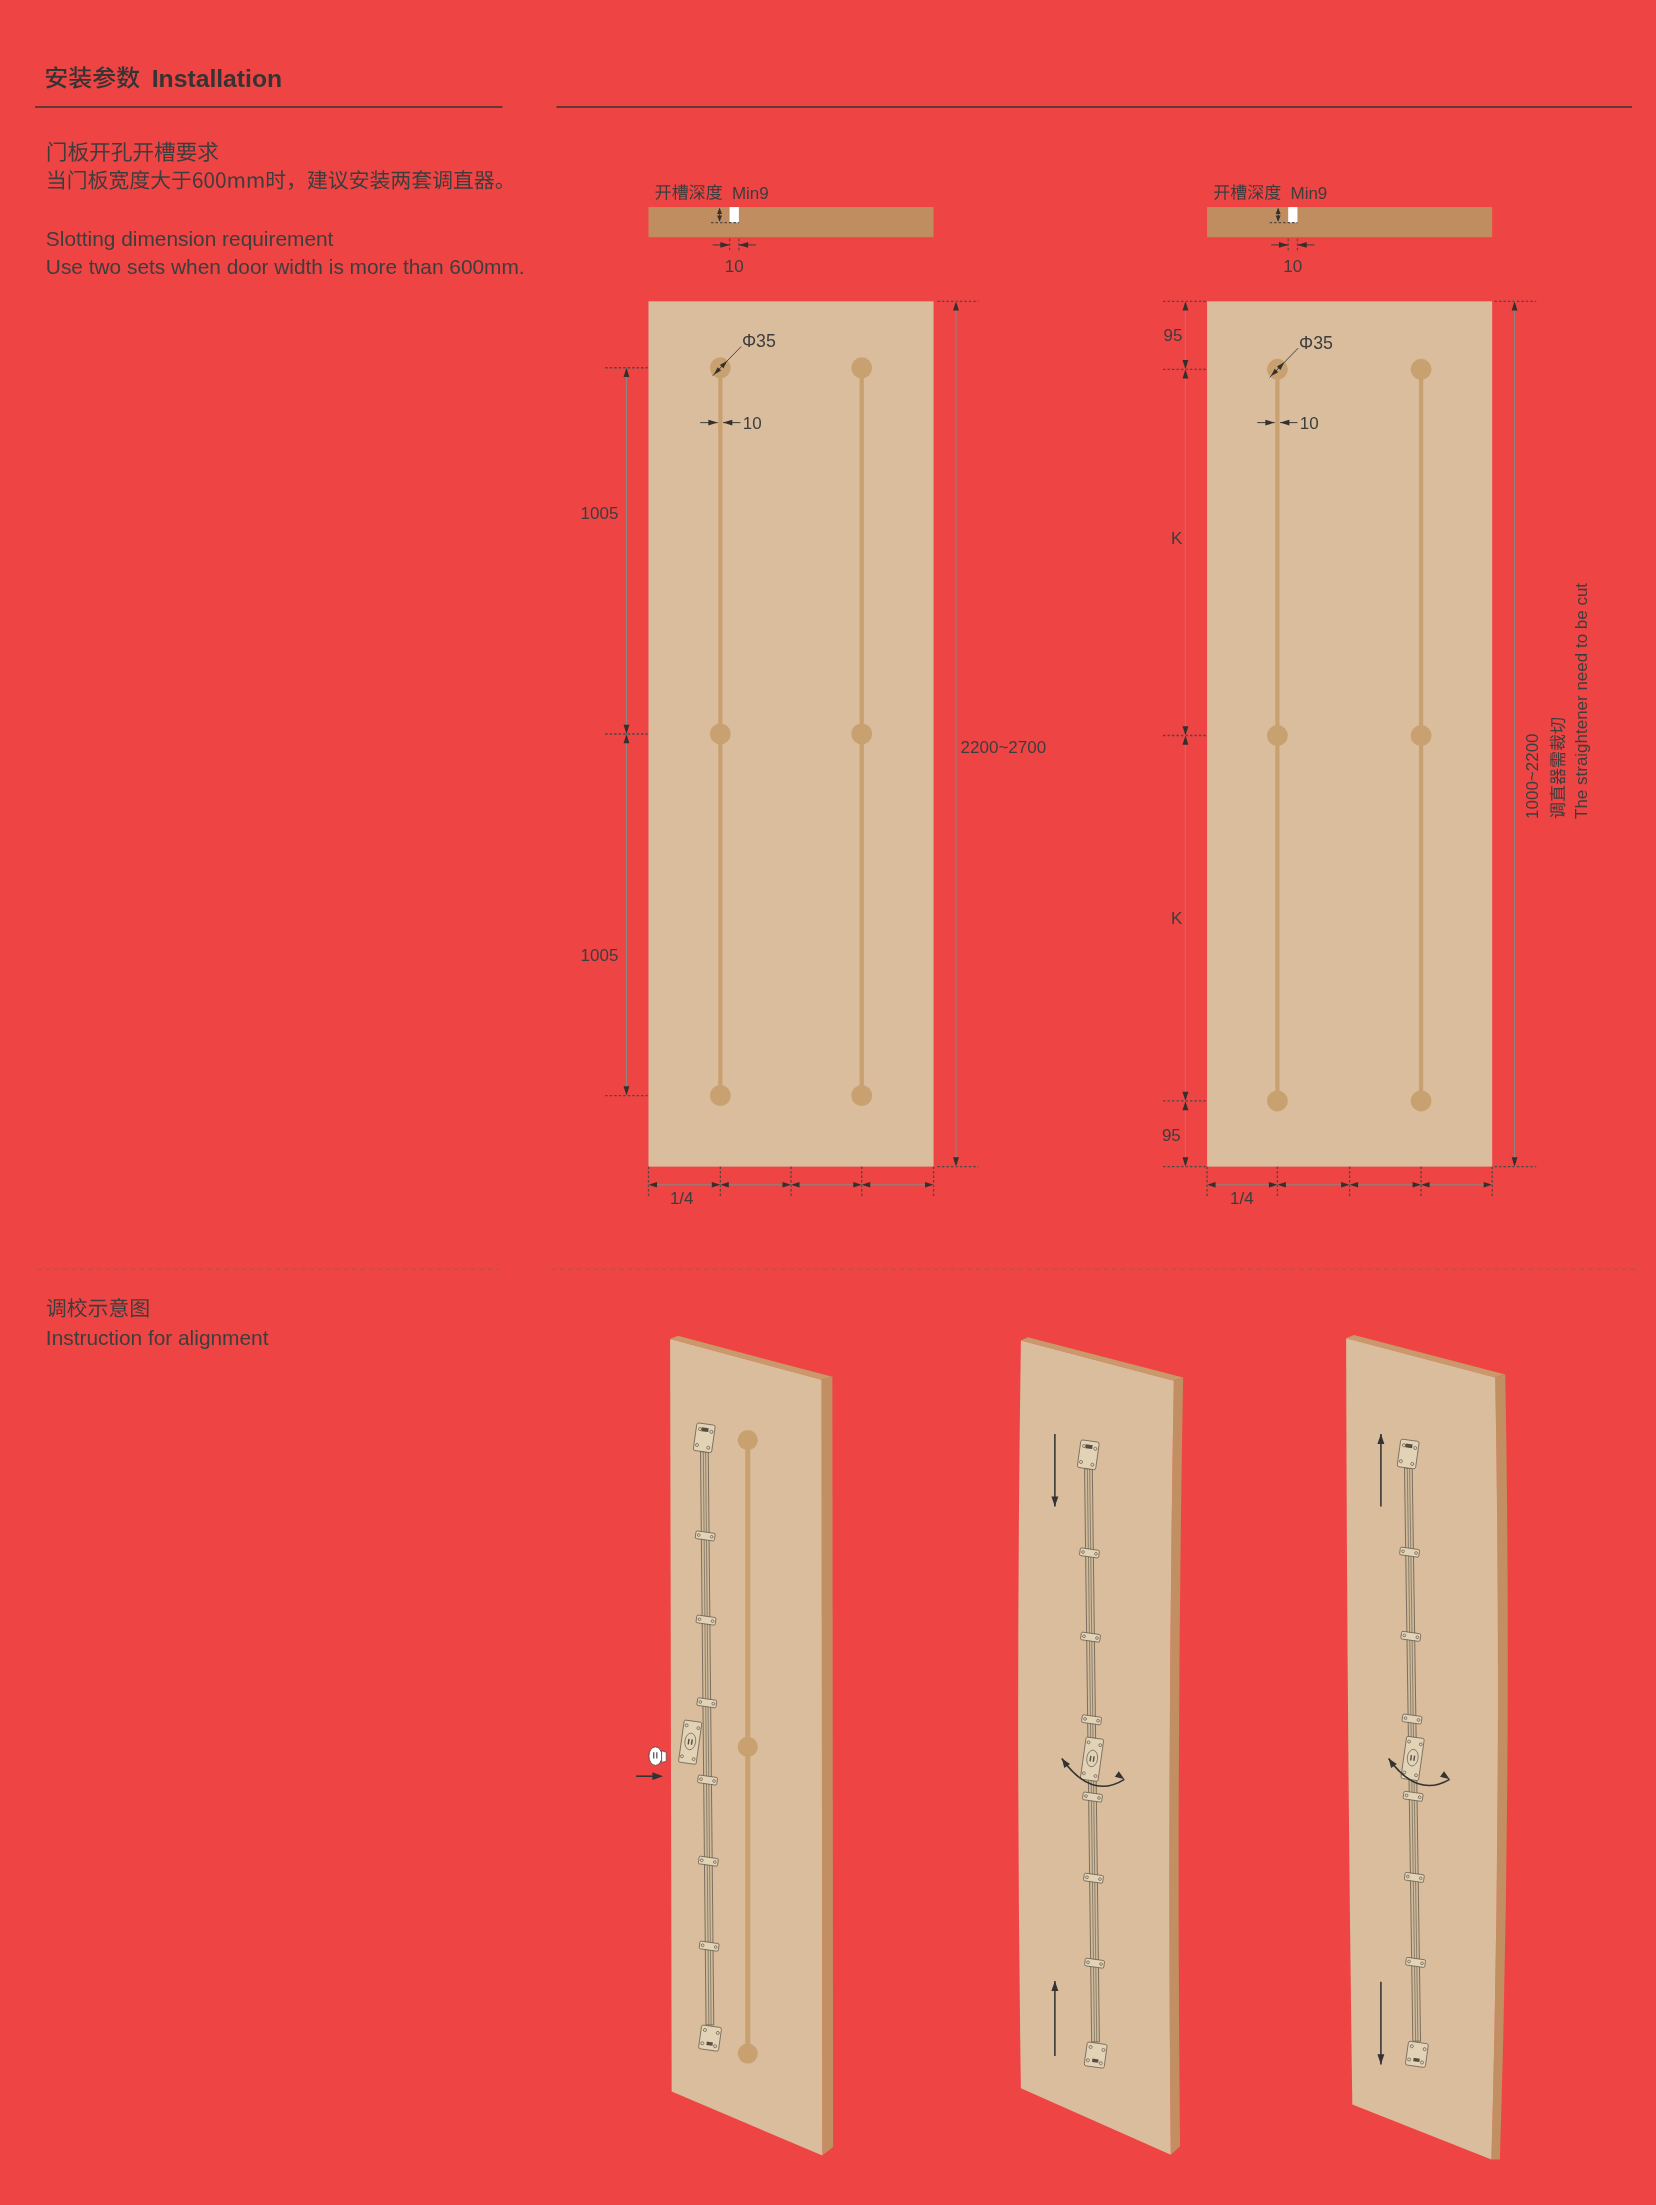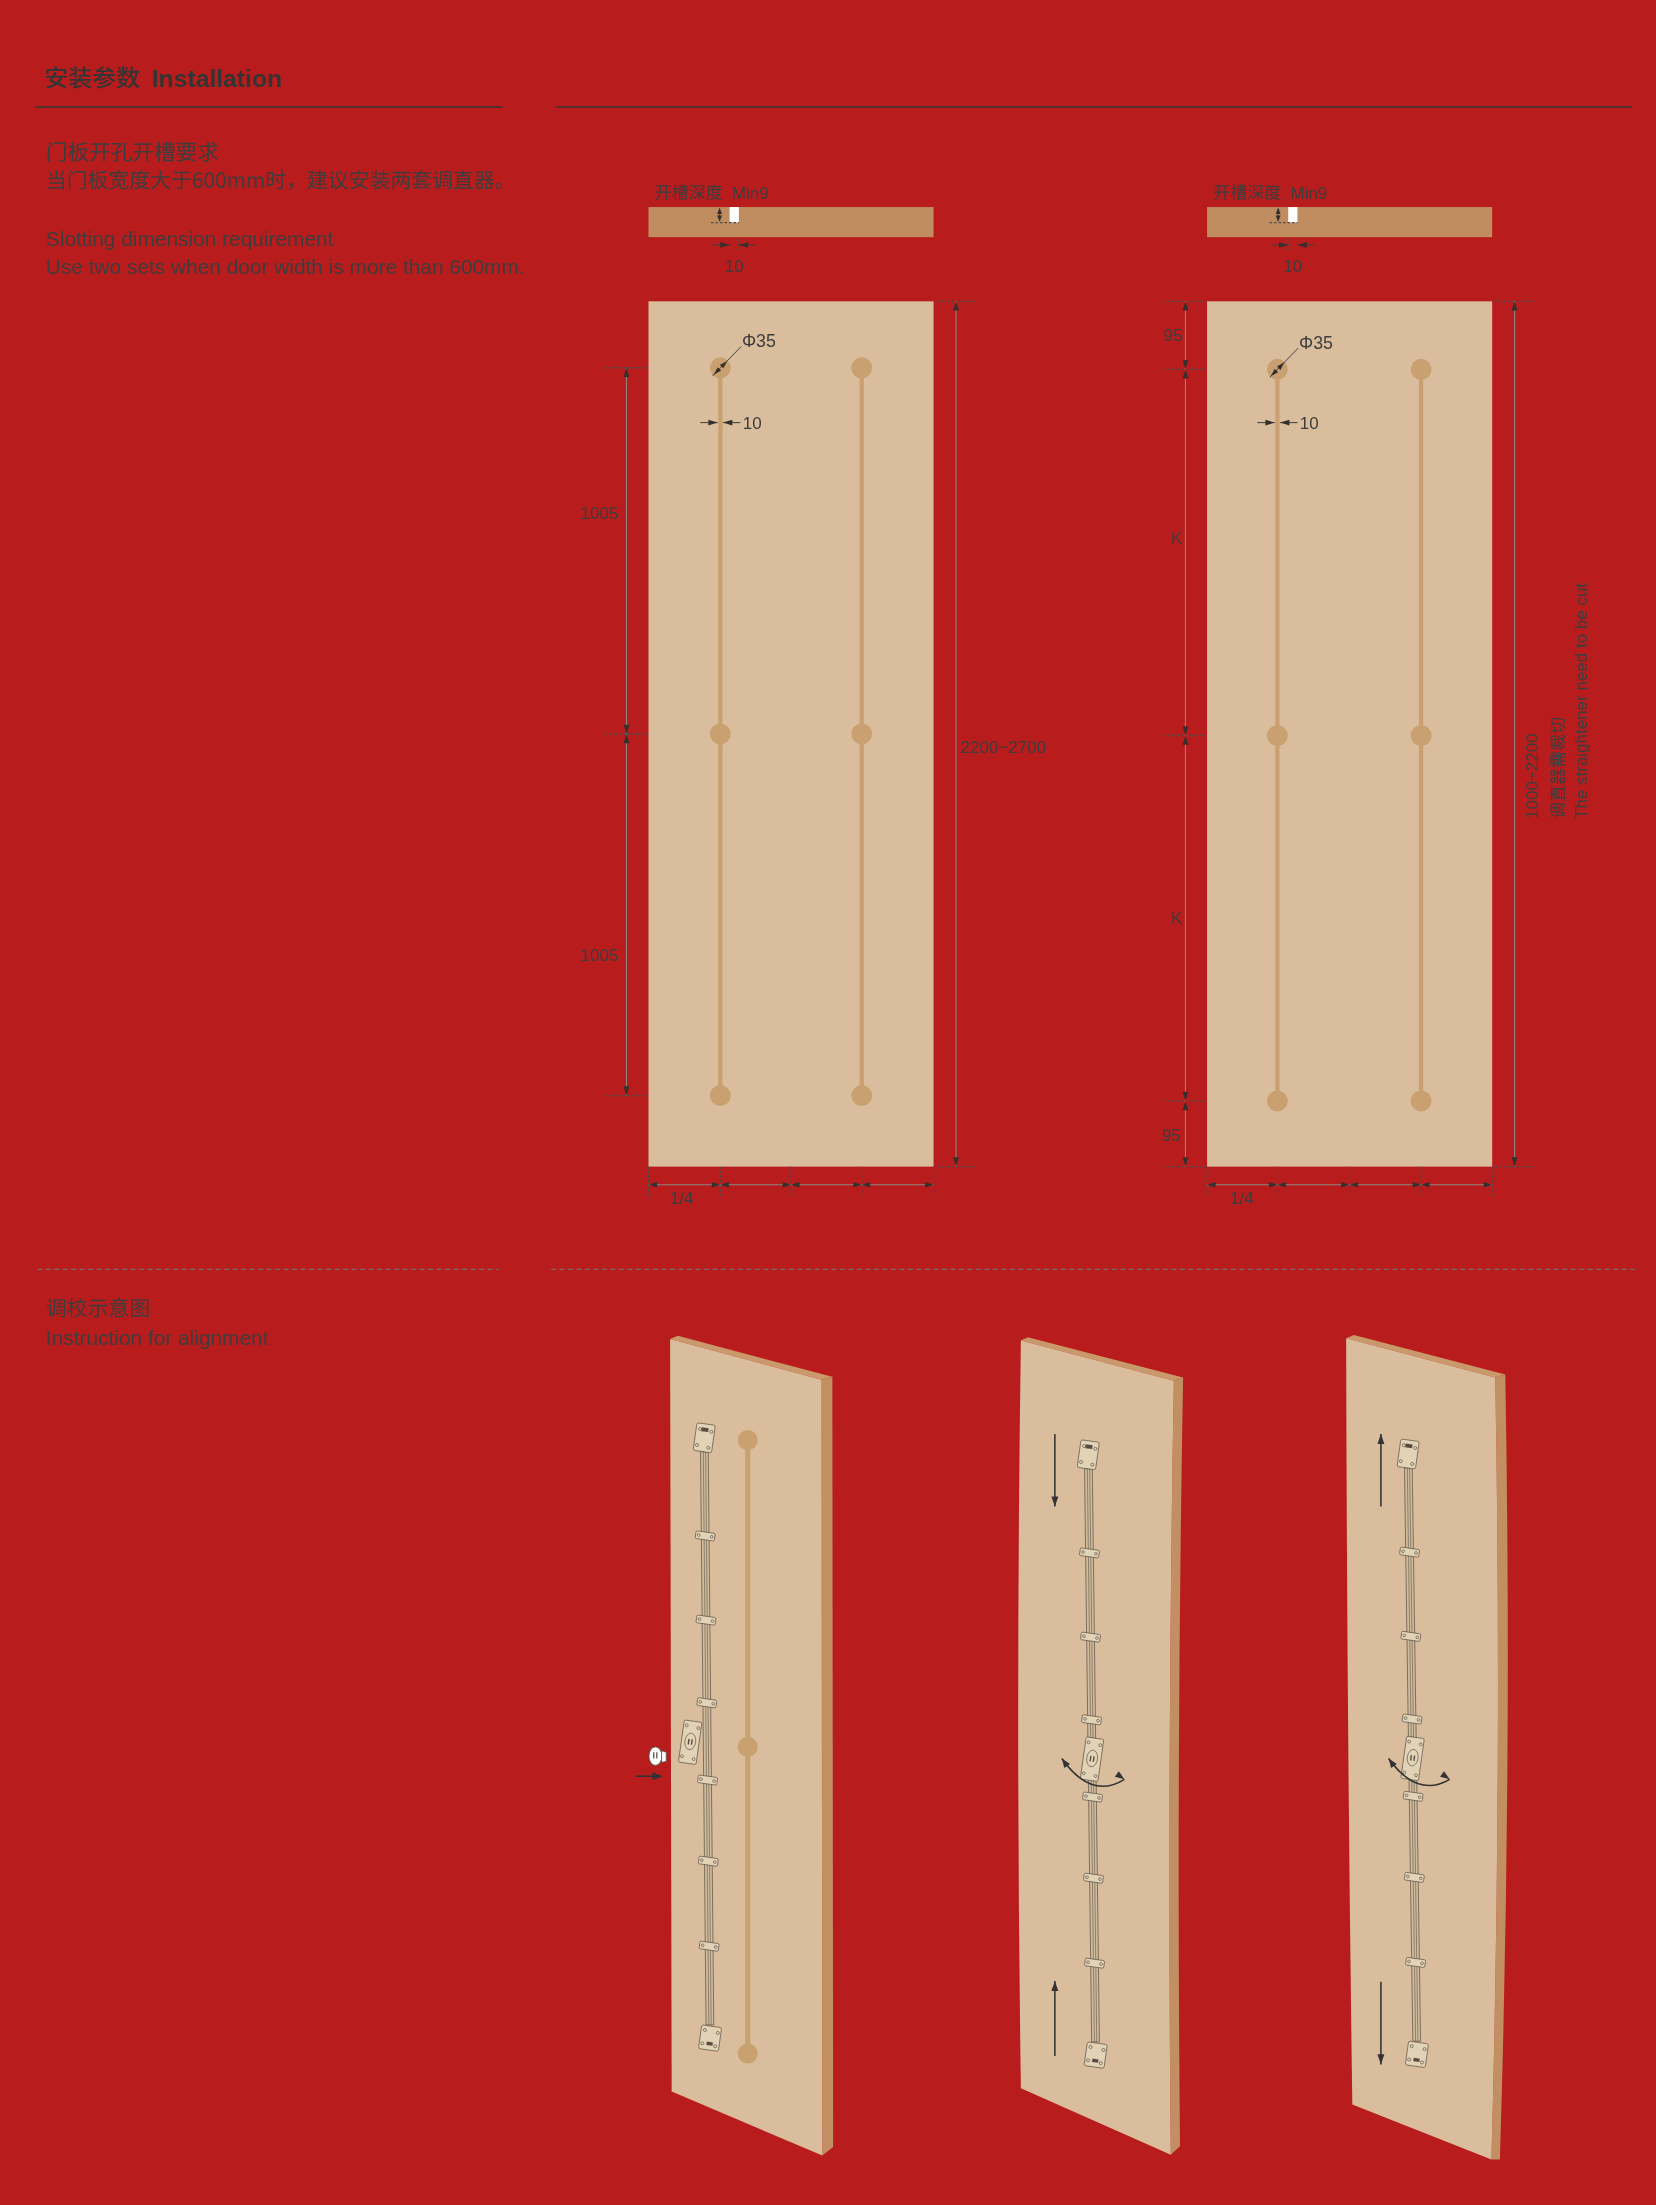--- a/index.html
+++ b/index.html
@@ -1,16 +1,16 @@
 <!DOCTYPE html>
 <html style="font-size:12.4px"><head>
 <meta charset="utf-8">
 <style>
 html,body{margin:0;padding:0;background:#ffffff;}
-#page{width:1657px;height:2205px;position:relative;background:#b91c1c;overflow:hidden;}
+#page{width:1657px;height:2205px;position:relative;background:#ef4444;overflow:hidden;}
 svg{position:absolute;top:0;left:0;}
 </style>
 </head>
 <body>
 <div id="page">
 <svg width="1657" height="2205" viewBox="0 0 2144 2854">
 
 <g transform="translate(57,112)">
         <path d="M12.5 -25.5C12.9 -24.7 13.4 -23.6 13.8 -22.7H2.7V-16.1H5.6V-20H25.3V-16.1H28.4V-22.7H17.3C16.9 -23.7 16.2 -25.1 15.6 -26.3ZM19.9 -11.3C19.1 -9.1 17.8 -7.3 16.2 -5.9C14.3 -6.6 12.2 -7.4 10.3 -8C11 -9 11.7 -10.1 12.4 -11.3ZM8.8 -11.3C7.8 -9.6 6.7 -8 5.7 -6.8L5.7 -6.7C8.2 -5.9 10.9 -4.9 13.5 -3.8C10.6 -2 6.8 -0.9 2.3 -0.2C2.9 0.5 3.8 1.8 4.1 2.5C9.1 1.5 13.4 -0 16.7 -2.5C20.5 -0.8 24 1 26.3 2.5L28.7 0C26.4 -1.5 22.9 -3.1 19.2 -4.7C20.9 -6.5 22.3 -8.6 23.3 -11.3H29.1V-14.1H14C14.7 -15.5 15.4 -16.9 16 -18.3L12.8 -18.9C12.2 -17.4 11.3 -15.7 10.4 -14.1H2V-11.3Z M32.8 -22.9C34.2 -22 35.9 -20.5 36.6 -19.6L38.4 -21.4C37.7 -22.4 35.9 -23.7 34.6 -24.6ZM44.3 -11.5C44.6 -11 44.9 -10.4 45.2 -9.8H32.5V-7.4H42.7C39.8 -5.6 35.8 -4.2 32 -3.4C32.5 -2.9 33.3 -1.9 33.6 -1.3C35.4 -1.7 37.1 -2.2 38.8 -2.9V-1.6C38.8 -0.2 37.8 0.3 37.1 0.5C37.5 1 37.9 2.1 38 2.8C38.8 2.4 39.9 2.1 48.7 0.2C48.7 -0.3 48.8 -1.5 48.9 -2.1L41.7 -0.7V-4.2C43.5 -5.1 45 -6.2 46.3 -7.4C48.8 -2.3 53 1 59.3 2.4C59.6 1.7 60.4 0.6 60.9 0C58.2 -0.5 55.7 -1.4 53.7 -2.7C55.5 -3.5 57.5 -4.6 59 -5.7L56.9 -7.2C55.6 -6.3 53.6 -5 51.9 -4.1C50.7 -5.1 49.8 -6.2 49.1 -7.4H60.5V-9.8H48.5C48.1 -10.6 47.6 -11.6 47.2 -12.3ZM50.1 -26.2V-22.2H43.1V-19.7H50.1V-15.3H44V-12.7H59.6V-15.3H53.1V-19.7H60.1V-22.2H53.1V-26.2ZM32 -15.3 33 -12.9 39.1 -15.7V-11.4H41.9V-26.2H39.1V-18.3C36.5 -17.1 33.9 -16 32 -15.3Z M81.4 -8.8C78.7 -6.9 73.6 -5.4 69.2 -4.7C69.8 -4.1 70.5 -3.1 70.9 -2.4C75.6 -3.4 80.7 -5.1 83.8 -7.6ZM85.2 -5.5C81.7 -2.3 74.7 -0.6 67.2 0.1C67.8 0.8 68.3 1.9 68.6 2.7C76.6 1.7 83.8 -0.2 87.9 -4.2ZM67.4 -18.1C68.2 -18.4 69.2 -18.5 74 -18.7C73.6 -17.8 73.2 -17 72.7 -16.2H63.5V-13.6H70.8C68.7 -11.2 66.1 -9.3 63 -8C63.6 -7.4 64.8 -6.2 65.2 -5.6C67 -6.5 68.6 -7.6 70.1 -8.8C70.7 -8.3 71.2 -7.6 71.6 -7.1C74.7 -7.9 78.6 -9.3 81.2 -11L78.8 -12.3C76.9 -11.1 73.5 -10 70.7 -9.3C72.1 -10.6 73.4 -12 74.5 -13.6H80.7C83 -10.3 86.6 -7.4 90.1 -5.8C90.6 -6.5 91.5 -7.6 92.1 -8.2C89.2 -9.2 86.1 -11.3 84.1 -13.6H91.5V-16.2H76.1C76.5 -17.1 76.9 -17.9 77.3 -18.8L85.7 -19.2C86.4 -18.5 87 -17.9 87.5 -17.3L90 -19C88.3 -21 84.8 -23.6 82 -25.3L79.7 -23.8C80.7 -23.1 81.9 -22.3 83 -21.5L72.4 -21.1C74.2 -22.3 76.1 -23.6 77.8 -25L75.1 -26.4C72.9 -24.3 69.8 -22.3 68.9 -21.8C68 -21.3 67.2 -20.9 66.6 -20.8C66.9 -20.1 67.3 -18.7 67.4 -18.1Z M106.5 -25.7C106 -24.5 105 -22.7 104.3 -21.6L106.1 -20.7C107 -21.7 108 -23.2 108.9 -24.6ZM95.4 -24.6C96.3 -23.4 97 -21.7 97.3 -20.6L99.5 -21.6C99.2 -22.7 98.4 -24.3 97.6 -25.5ZM105.2 -7.8C104.6 -6.4 103.7 -5.2 102.7 -4.2C101.6 -4.7 100.6 -5.2 99.6 -5.6L100.8 -7.8ZM96 -4.7C97.5 -4.1 99.1 -3.3 100.6 -2.5C98.7 -1.2 96.5 -0.3 94.1 0.2C94.6 0.7 95.1 1.8 95.4 2.4C98.2 1.6 100.8 0.5 103 -1.2C104 -0.6 104.9 -0.1 105.6 0.5L107.3 -1.5C106.6 -1.9 105.8 -2.4 104.9 -2.9C106.5 -4.7 107.8 -6.9 108.5 -9.7L107 -10.3L106.5 -10.2H101.9L102.5 -11.6L99.9 -12.1C99.7 -11.5 99.4 -10.8 99.1 -10.2H95V-7.8H97.9C97.3 -6.6 96.6 -5.5 96 -4.7ZM100.6 -26.2V-20.5H94.5V-18.2H99.7C98.2 -16.4 96 -14.7 94 -13.9C94.5 -13.3 95.2 -12.3 95.5 -11.7C97.3 -12.6 99.1 -14.1 100.6 -15.7V-12.5H103.4V-16.3C104.7 -15.3 106.3 -14 107 -13.3L108.6 -15.4C108 -15.8 105.7 -17.3 104.2 -18.2H109.5V-20.5H103.4V-26.2ZM112.3 -26C111.5 -20.5 110.1 -15.3 107.7 -12C108.3 -11.6 109.4 -10.6 109.9 -10.2C110.5 -11.2 111.2 -12.3 111.8 -13.6C112.4 -10.9 113.2 -8.4 114.3 -6.1C112.6 -3.3 110.2 -1.2 107 0.3C107.5 0.9 108.3 2.1 108.5 2.7C111.6 1.1 113.9 -0.9 115.7 -3.4C117.2 -1 119 0.9 121.3 2.3C121.8 1.6 122.6 0.6 123.3 0C120.8 -1.3 118.8 -3.4 117.3 -6.1C118.9 -9.2 119.8 -13 120.5 -17.6H122.5V-20.3H113.9C114.3 -22 114.7 -23.8 114.9 -25.6ZM117.8 -17.6C117.3 -14.4 116.7 -11.6 115.8 -9.2C114.8 -11.7 114 -14.6 113.5 -17.6Z" fill="#343434"></path>
       </g>

